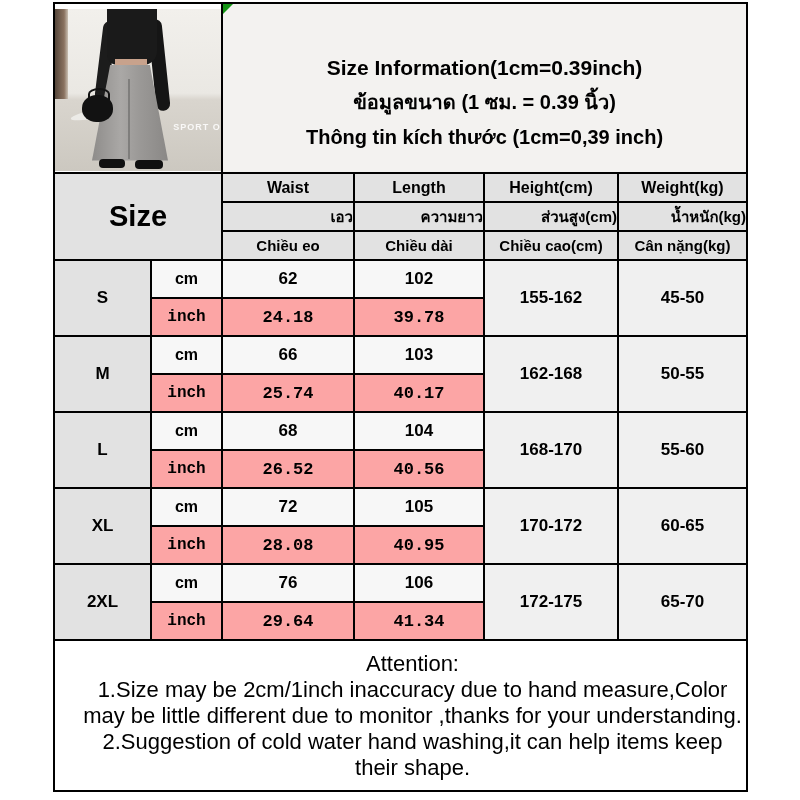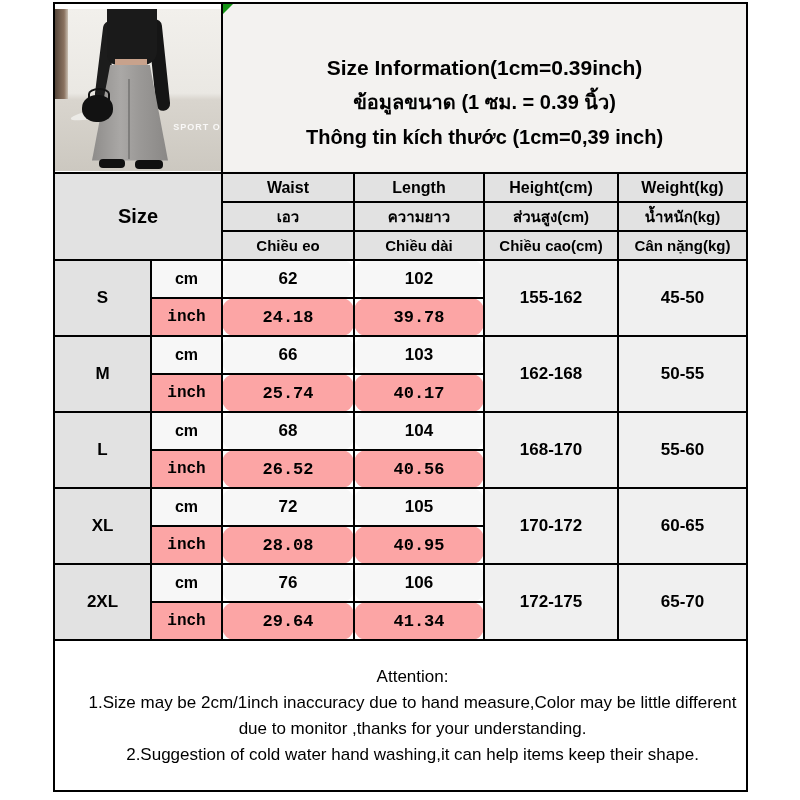--- a/index.html
+++ b/index.html
@@ -7,31 +7,31 @@
         font-family:"Liberation Sans","DejaVu Sans",sans-serif;color:#000;}
   table.size-table{position:absolute;left:53px;top:2px;width:693px;border-collapse:collapse;table-layout:fixed;}
   table.size-table td{border:2px solid #000;text-align:center;vertical-align:middle;padding:0;overflow:hidden;}
 
   td.photo-cell{background:#ffffff;height:168px;}
   td.title-cell{background:#f3f2f0;}
   .title-line{font-weight:bold;font-size:20px;line-height:35px;}
   .title-line.l1{font-size:21px;margin-top:28px;}
 
   td.hdr{background:#e2e2e2;font-weight:bold;height:27px;font-size:16px;}
-  td.hdr.th{font-size:15px;}
+  td.hdr.th{font-size:15px;text-align:right;}
   td.hdr.vi{font-size:15px;}
-  td.size-span{background:#e2e2e2;font-weight:bold;font-size:20px;}
+  td.size-span{background:#e2e2e2;font-weight:bold;font-size:29px;}
   td.size-label{background:#e2e2e2;font-weight:bold;font-size:17px;}
   td.unit{font-weight:bold;font-size:16px;height:36px;}
-  td.num{font-weight:bold;font-size:17px;border-radius:13px;}
+  td.num{font-weight:bold;font-size:17px;}
   tr.cm-row td.unit, tr.cm-row td.num{background:#f7f7f7;}
   tr.inch-row td{background:#fca5a5;font-family:Liberation Mono, monospace;}
   td.range{background:#f0f0f0;font-weight:bold;font-size:17px;}
   td.attention-cell{background:#ffffff;text-align:left;vertical-align:top;padding:4px 8px 0 9px;height:149px;}
-  .att-text{font-size:17px;line-height:26px;font-weight:normal;padding-left:24px;}
+  .att-text{font-size:22px;line-height:26px;font-weight:normal;padding-left:24px;}
 
   
   .corner-marker{position:absolute;left:223px;top:4px;width:10px;height:10px;
                  clip-path:polygon(0 0,100% 0,0 100%);}
 
   
   .photo{position:relative;width:176px;height:162px;margin:3px auto 0;overflow:hidden;
          background:linear-gradient(180deg,#f2f0ec 0%,#eae8e3 52%,#d9d5ce 56%,#ccc8c0 100%);padding-left:14px;}
   .ph-door{position:absolute;left:0;top:0;width:13px;height:56%;
            background:linear-gradient(90deg,#55463a,#8a7260 70%,#c9bfb2);}

